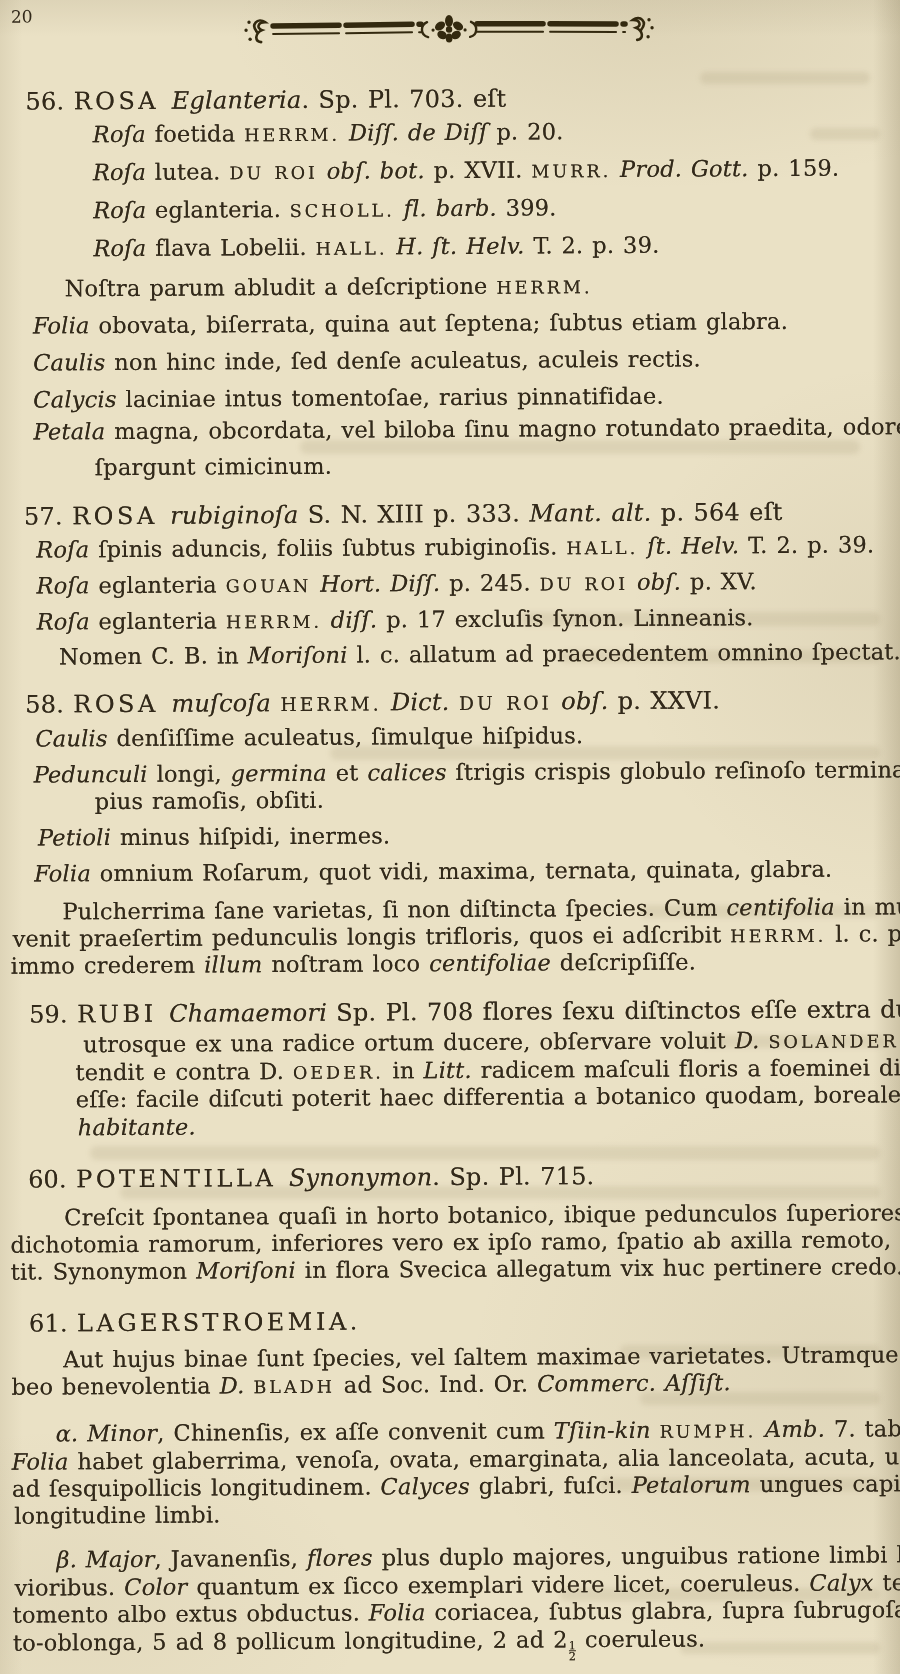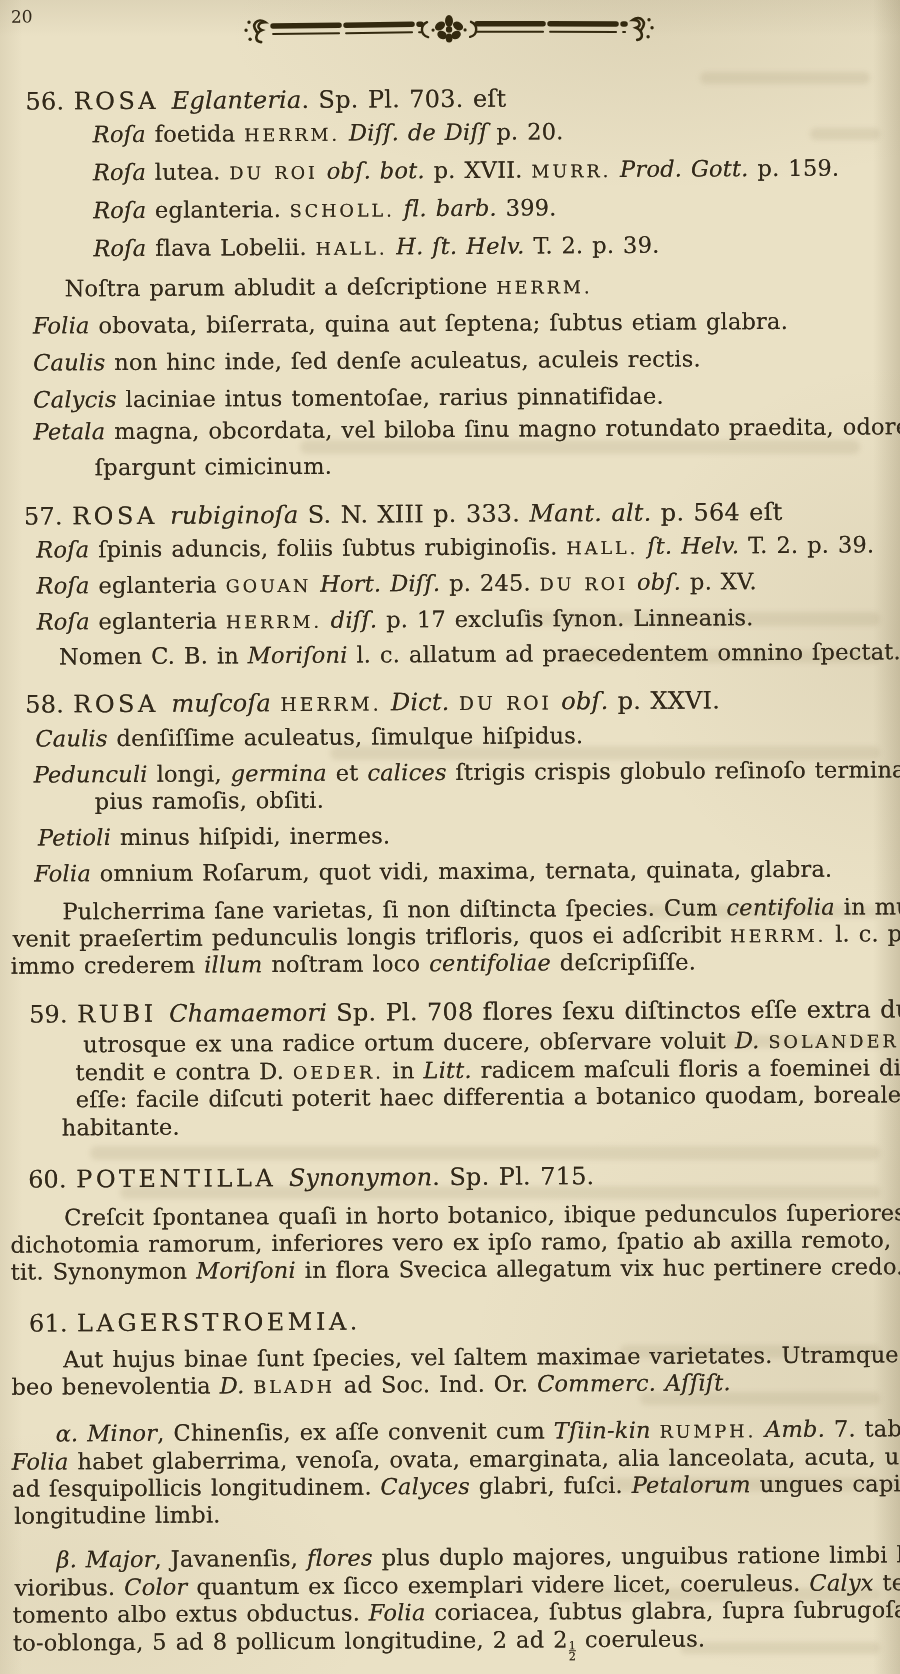--- a/index.html
+++ b/index.html
@@ -111,21 +111,21 @@
         <div class="line" style="left: 95px; top: 786px;"><span class="s-r">pius ramoſis, obſiti.</span></div>
         <div class="line" style="left: 38px; top: 822px;"><span class="s-i">Petioli</span><span class="s-r"> minus hiſpidi, inermes.</span></div>
         <div class="line" style="left: 34px; top: 858px;"><span class="s-i">Folia</span><span class="s-r"> omnium Roſarum, quot vidi, maxima, ternata, quinata, glabra.</span></div>
         <div class="line" style="left: 62px; top: 896px;"><span class="s-r">Pulcherrima ſane varietas, ſi non diſtincta ſpecies. Cum </span><span class="s-i">centifolia</span><span class="s-r"> in multis con-</span></div>
         <div class="line" style="left: 12px; top: 923px;"><span class="s-r">venit praeſertim pedunculis longis trifloris, quos ei adſcribit </span><span class="s-sc">HERRM.</span><span class="s-r"> l. c. p. 13.</span></div>
         <div class="line" style="left: 10px; top: 950px;"><span class="s-r">immo crederem </span><span class="s-i">illum</span><span class="s-r"> noſtram loco </span><span class="s-i">centifoliae</span><span class="s-r"> deſcripſiſſe.</span></div>
         <div class="line heading" style="left: 28px; top: 998px;"><span class="s-r">59. </span><span class="s-g">RUBI </span><span class="s-i">Chamaemori</span><span class="s-r"> Sp. Pl. 708 flores ſexu diſtinctos eſſe extra dubium eſt, ſed</span></div>
         <div class="line" style="left: 82px; top: 1029px;"><span class="s-r">utrosque ex una radice ortum ducere, obſervare voluit </span><span class="s-i">D.</span><span class="s-r"> </span><span class="s-sc">SOLANDER.</span></div>
         <div class="line" style="left: 74px; top: 1057px;"><span class="s-r">tendit e contra D. </span><span class="s-sc">OEDER.</span><span class="s-r"> in </span><span class="s-i">Litt.</span><span class="s-r"> radicem maſculi floris a foeminei diſtinctam</span></div>
         <div class="line" style="left: 74px; top: 1084px;"><span class="s-r">eſſe:  facile diſcuti poterit haec differentia a botanico quodam, boreales plagas in-</span></div>
-        <div class="line" style="left: 60px; top: 1112px;"><span class="s-r">habitante.</span></div>
+        <div class="line" style="left: 76px; top: 1112px; font-style: italic;"><span class="s-r">habitante.</span></div>
         <div class="line heading" style="left: 26px; top: 1163px;"><span class="s-r">60. </span><span class="s-g">POTENTILLA </span><span class="s-i">Synonymon</span><span class="s-r">. Sp. Pl. 715.</span></div>
         <div class="line" style="left: 62px; top: 1202px;"><span class="s-r">Creſcit ſpontanea quaſi in horto botanico,  ibique pedunculos ſuperiores ex</span></div>
         <div class="line" style="left: 8px; top: 1229px;"><span class="s-r">dichotomia ramorum,  inferiores vero ex ipſo ramo, ſpatio ab axilla remoto,  emit-</span></div>
         <div class="line" style="left: 8px; top: 1256px;"><span class="s-r">tit.   Synonymon </span><span class="s-i">Moriſoni</span><span class="s-r"> in flora Svecica allegatum vix huc pertinere credo.</span></div>
         <div class="line heading" style="left: 26px; top: 1307px;"><span class="s-r">61. </span><span class="s-g">LAGERSTROEMIA.</span></div>
         <div class="line" style="left: 60px; top: 1344px;"><span class="s-r">Aut hujus binae ſunt ſpecies,  vel ſaltem maximae varietates.    Utramque ha-</span></div>
         <div class="line" style="left: 8px; top: 1371px;"><span class="s-r">beo benevolentia </span><span class="s-i">D.</span><span class="s-r"> </span><span class="s-sc">BLADH</span><span class="s-r"> ad Soc. Ind. Or. </span><span class="s-i">Commerc. Aſſiſt.</span></div>
         <div class="line" style="left: 52px; top: 1418px;"><span class="s-i">α. Minor</span><span class="s-r">, Chinenſis, ex aſſe convenit cum </span><span class="s-i">Tſiin-kin</span><span class="s-r"> </span><span class="s-sc">RUMPH.</span><span class="s-r"> </span><span class="s-i">Amb.</span><span class="s-r"> 7. tab. 28.</span></div>
         <div class="line" style="left: 8px; top: 1446px;"><span class="s-i">Folia</span><span class="s-r"> habet glaberrima, venoſa, ovata, emarginata, alia lanceolata, acuta, unius</span></div>
         <div class="line" style="left: 8px; top: 1473px;"><span class="s-r">ad ſesquipollicis longitudinem.  </span><span class="s-i">Calyces</span><span class="s-r"> glabri, fuſci.  </span><span class="s-i">Petalorum</span><span class="s-r"> ungues capillares,</span></div>

